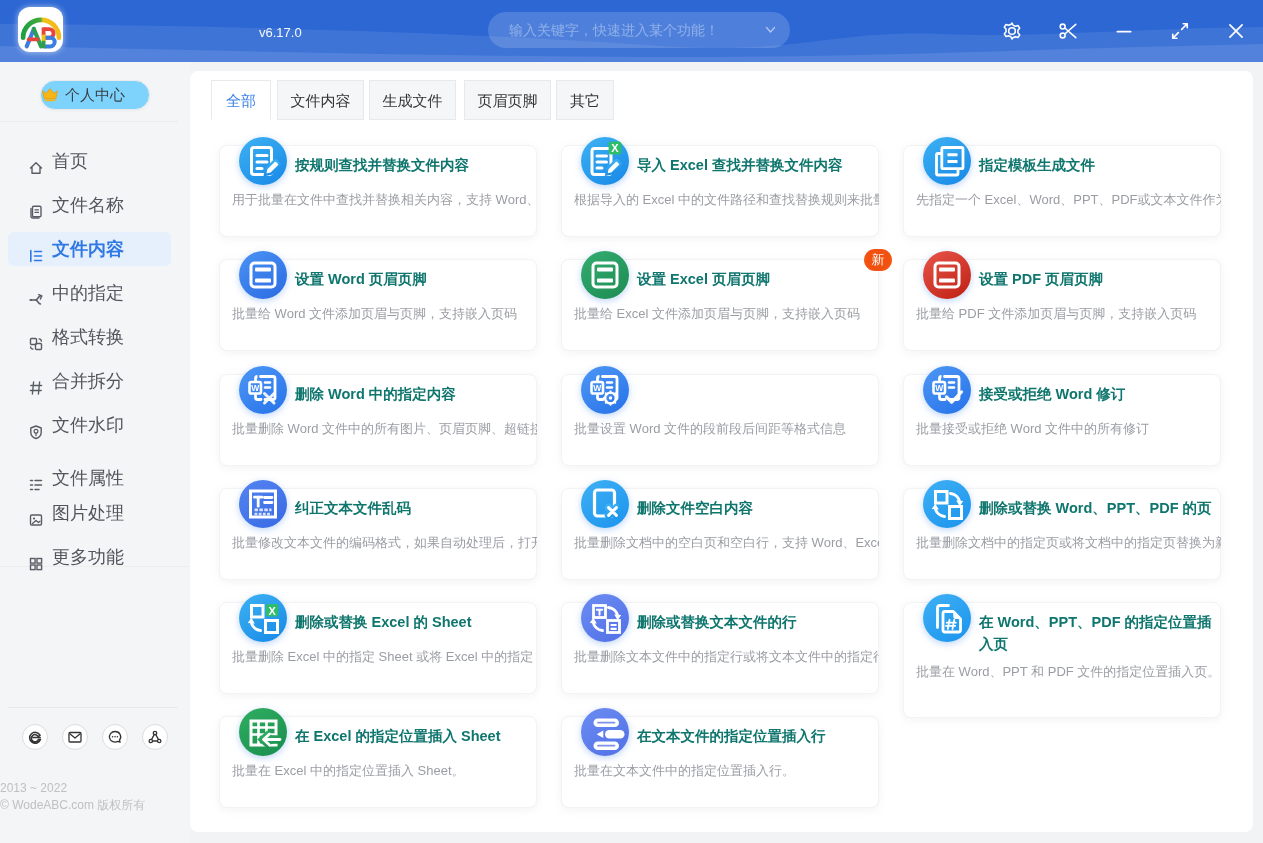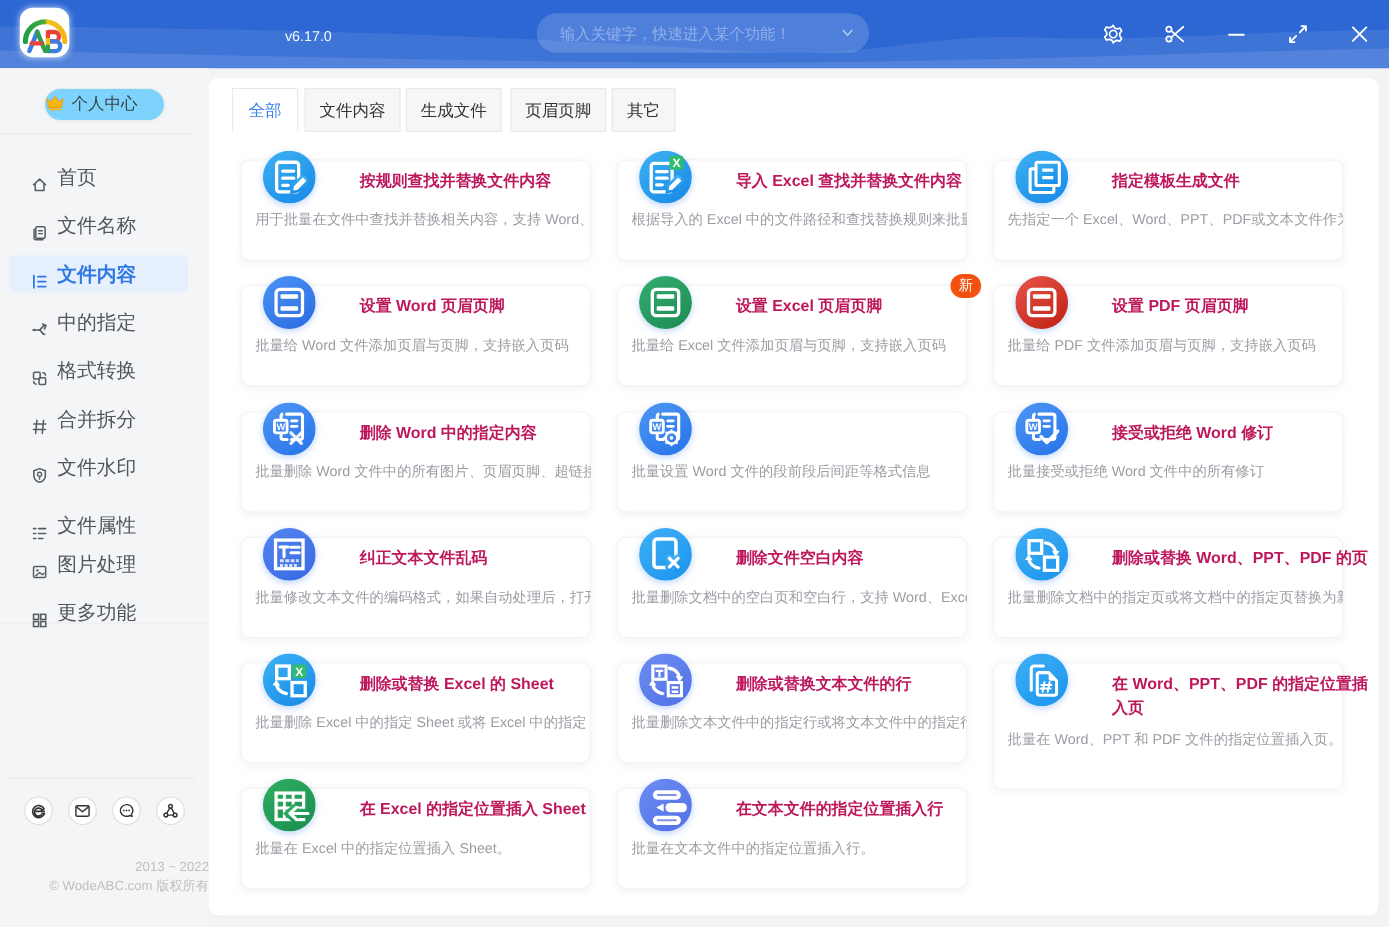--- a/index.html
+++ b/index.html
@@ -18,29 +18,29 @@
 .usercenter { position:absolute; left:40px; top:18px; width:110px; height:30px; border:1px solid #ebebeb; background:#7dd3fc; border-radius:15px; font-size:15px; color:#3a3f45; line-height:28px; text-align:left; box-shadow:0 1px 3px rgba(0,0,0,0.04); }
 .sep { position:absolute; left:0px; top:59px; width:178px; height:1px; background:#ececec; }
 .navitem { position:absolute; left:0; width:190px; height:34px; font-size:18px; color:#51555c; line-height:34px; }
 .navitem .nicon { position:absolute; left:28px; top:9px; width:16px; height:16px; }
 .navitem .nlabel { position:absolute; left:52px; }
 .navitem.active { }
 .navactivebg { position:absolute; left:8px; width:163px; height:34px; background:#e6effc; border-radius:6px; }
 .navitem.active { color:#3078e3; font-weight:bold; }
 .socials { position:absolute; left:0; top:724px; }
 .soc { position:absolute; top:0; width:26px; height:26px; border:1px solid #ddd; border-radius:50%; background:#fff; text-align:center; }
-.copyright { position:absolute; left:0; top:718px; width:190px; text-align:right; color:#c0c0c0; font-size:12px; line-height:17px; }
+.copyright { position:absolute; left:0; top:718px; width:190px; text-align:left; color:#c0c0c0; font-size:12px; line-height:17px; }
 
 .panel { position:absolute; left:190px; top:71px; width:1063px; height:761px; background:#fff; border-radius:8px; }
 .tab { position:absolute; top:9px; height:40px; line-height:40px; text-align:center; font-size:15px; color:#333; background:#f5f6f8; border:1px solid #e8e9eb; }
 .tab.active { background:#fff; color:#3c82e8; border-bottom-color:#fff; }
 
 .card { position:absolute; width:318px; height:92px; background:#fff; border:1px solid #f3f3f4; border-radius:8px; box-shadow:0 2px 8px rgba(160,160,160,.13); }
 .cicon { position:absolute; left:19px; top:-9px; width:48px; height:48px; border-radius:50%; box-shadow:0 2px 7px rgba(70,135,235,0.35); }
-.ctitle { position:absolute; left:75px; top:8px; width:243px; font-size:14.5px; font-weight:bold; color:#be185d; line-height:22px;margin-left:32px; }
+.ctitle { position:absolute; left:75px; top:8px; width:243px; font-size:14.5px; font-weight:bold; color:#0f766e; line-height:22px; }
 .cdesc { position:absolute; left:12px; top:46px; width:305px; font-size:13px; line-height:15px; color:#9a9da3; white-space:nowrap; overflow:hidden; }
 .badge { position:absolute; right:-14px; top:-11px; width:28px; height:22px; background:radial-gradient(circle at 50% 45%, #f2500e 60%, #f86a24 100%); border-radius:11px; color:#fff; font-size:13px; text-align:center; line-height:22px; }
 </style>
 </head>
 <body>
 <div id="app">
   <div class="titlebar">
     <svg class="waves" width="1263" height="62" viewBox="0 0 1263 62">
       <path d="M0,24 C300,26 520,36 660,46 C800,55 830,30 940,34 C1040,38 1140,28 1263,27 L1263,62 L0,62 Z" fill="rgba(255,255,255,0.09)"></path>
       <path d="M0,46 C200,50 420,56 640,57 C860,58 1060,48 1263,44 L1263,62 L0,62 Z" fill="rgba(255,255,255,0.10)"></path>

